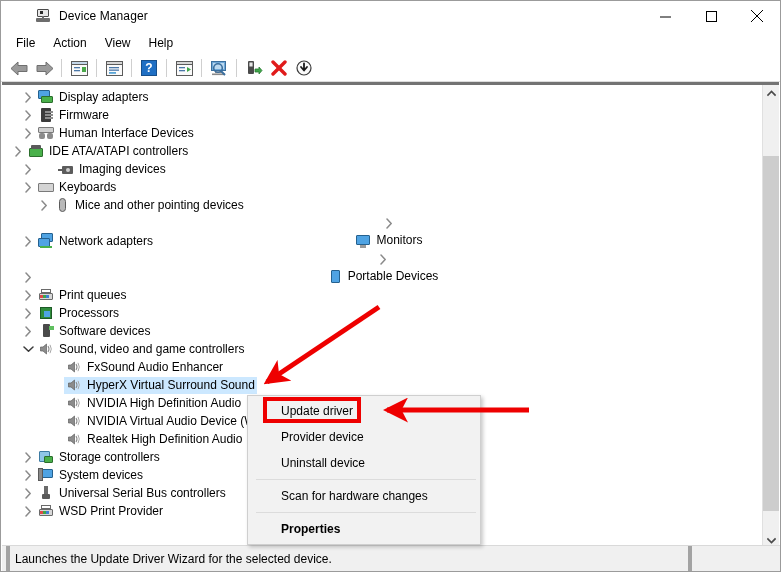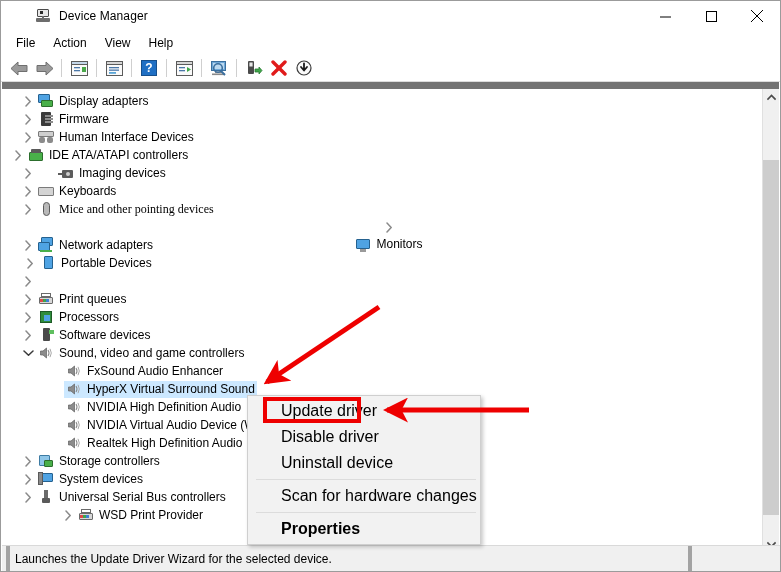--- a/index.html
+++ b/index.html
@@ -70,21 +70,21 @@
     width: 24px; height: 23px; display: flex; align-items: center; justify-content: center;
     position: relative;
   }
   .tb-sep {
     width: 1px; height: 18px; background: #cfcfcf; margin: 0 4px;
   }
 
   
   .content {
     position: absolute; left: 1px; top: 81px; width: 777px; height: 464px;
-    background: #ffffff; border-top: 7px solid #737373;
+    background: #ffffff; border-top: 3px solid #737373;
     overflow: hidden;
   }
   .tree {
     position: absolute; left: 0; top: 3px; width: 756px;
   }
   .row {
     height: 18px; display: flex; align-items: center; position: relative;
     white-space: nowrap;
   }
   .row.sel .label-wrap { background: #cce8ff; }
@@ -160,21 +160,21 @@
   
   .ctxmenu {
     position: absolute; left: 246px; top: 394px; width: 234px;
     background: #f2f2f2; border: 1px solid #cfcfcf;
     box-shadow: 2px 2px 4px rgba(0,0,0,0.22);
     padding: 2px 0 2px 0;
     z-index: 40;
   }
   .ctx-item {
     height: 26px; display: flex; align-items: center; padding-left: 33px;
-    font-size: 16px; color: #000;
+    font-size: 12px; color: #000;
   }
   .ctx-item.bold { font-weight: bold; }
   .ctx-sep { height: 1px; background: #dcdcdc; margin: 3px 4px 3px 8px; }
 
   
   .annot { position: absolute; left: 0; top: 0; width: 781px; height: 572px; pointer-events: none; z-index: 60; }
   .redbox {
     position: absolute; left: 262px; top: 396px; width: 98px; height: 26px;
     border: 4px solid #ee0000; z-index: 61;
   }
@@ -383,21 +383,21 @@
               <path d="M2,1 L6.2,5.5 L2,10" fill="none" stroke="#8a8a8a" stroke-width="1.5" stroke-linecap="round" stroke-linejoin="round"></path>
             </svg>
           </span>
           <span class="label-wrap">
             <span class="ico">
               <div class="i-kbd"></div>
             </span>
             <span class="lbl">Keyboards</span>
           </span>
         </div>
-        <div class="row" style="padding-left: 18px; font-family: Liberation Serif, serif;">
+        <div class="row" style="padding-left: 34px;">
           <span class="chev">
             <svg width="8" height="11" viewBox="0 0 8 11">
               <path d="M2,1 L6.2,5.5 L2,10" fill="none" stroke="#8a8a8a" stroke-width="1.5" stroke-linecap="round" stroke-linejoin="round"></path>
             </svg>
           </span>
           <span class="label-wrap">
             <span class="ico">
               <div class="i-mouse"></div>
             </span>
             <span class="lbl">Mice and other pointing devices</span>
@@ -425,21 +425,21 @@
           </span>
           <span class="label-wrap">
             <span class="ico">
               <div class="i-screen2" style="left:3px;top:0px"></div>
               <div class="i-screen2" style="left:0px;top:5px"></div>
               <div style="position:absolute;left:2px;top:13px;width:12px;height:2px;background:#49b04a"></div>
             </span>
             <span class="lbl">Network adapters</span>
           </span>
         </div>
-        <div class="row" style="padding-left: 20px;">
+        <div class="row" style="padding-left: 5px; flex-direction: column;">
           <span class="chev">
             <svg width="8" height="11" viewBox="0 0 8 11">
               <path d="M2,1 L6.2,5.5 L2,10" fill="none" stroke="#8a8a8a" stroke-width="1.5" stroke-linecap="round" stroke-linejoin="round"></path>
             </svg>
           </span>
           <span class="label-wrap">
             <span class="ico">
               <div style="position:absolute;left:4px;top:1px;width:9px;height:13px;background:#4fa3e3;border:1px solid #25618f;border-radius:1px"></div>
             </span>
             <span class="lbl">Portable Devices</span>
@@ -616,21 +616,21 @@
             </svg>
           </span>
           <span class="label-wrap">
             <span class="ico">
               <div class="i-usb"></div>
               <div class="i-usb-b"></div>
             </span>
             <span class="lbl">Universal Serial Bus controllers</span>
           </span>
         </div>
-        <div class="row" style="padding-left: 18px; margin-left: 40px;">
+        <div class="row" style="padding-left: 18px;">
           <span class="chev">
             <svg width="8" height="11" viewBox="0 0 8 11">
               <path d="M2,1 L6.2,5.5 L2,10" fill="none" stroke="#8a8a8a" stroke-width="1.5" stroke-linecap="round" stroke-linejoin="round"></path>
             </svg>
           </span>
           <span class="label-wrap">
             <span class="ico">
               <div class="i-print-t"></div>
               <div class="i-print-b"></div>
               <div class="i-print-c1"></div>
@@ -652,21 +652,21 @@
       <div class="vs-arrow bot">
         <svg width="9" height="7" viewBox="0 0 9 7">
             <path d="M1,2 L4.5,5.5 L8,2" fill="none" stroke="#4a4a4a" stroke-width="1.6" stroke-linecap="square"></path>
           </svg>
       </div>
     </div>
   </div>
 
   <div class="ctxmenu" id="ctxmenu">
       <div class="ctx-item">Update driver</div>
-      <div class="ctx-item">Disable driver</div>
+      <div class="ctx-item">Provider device</div>
       <div class="ctx-item">Uninstall device</div>
       <div class="ctx-sep"></div>
       <div class="ctx-item">Scan for hardware changes</div>
       <div class="ctx-sep"></div>
       <div class="ctx-item bold">Properties</div>
     </div>
 
   <svg class="annot">
     <defs>
       <marker id="ah" markerWidth="5" markerHeight="5" refX="4.2" refY="2.5" orient="auto">

